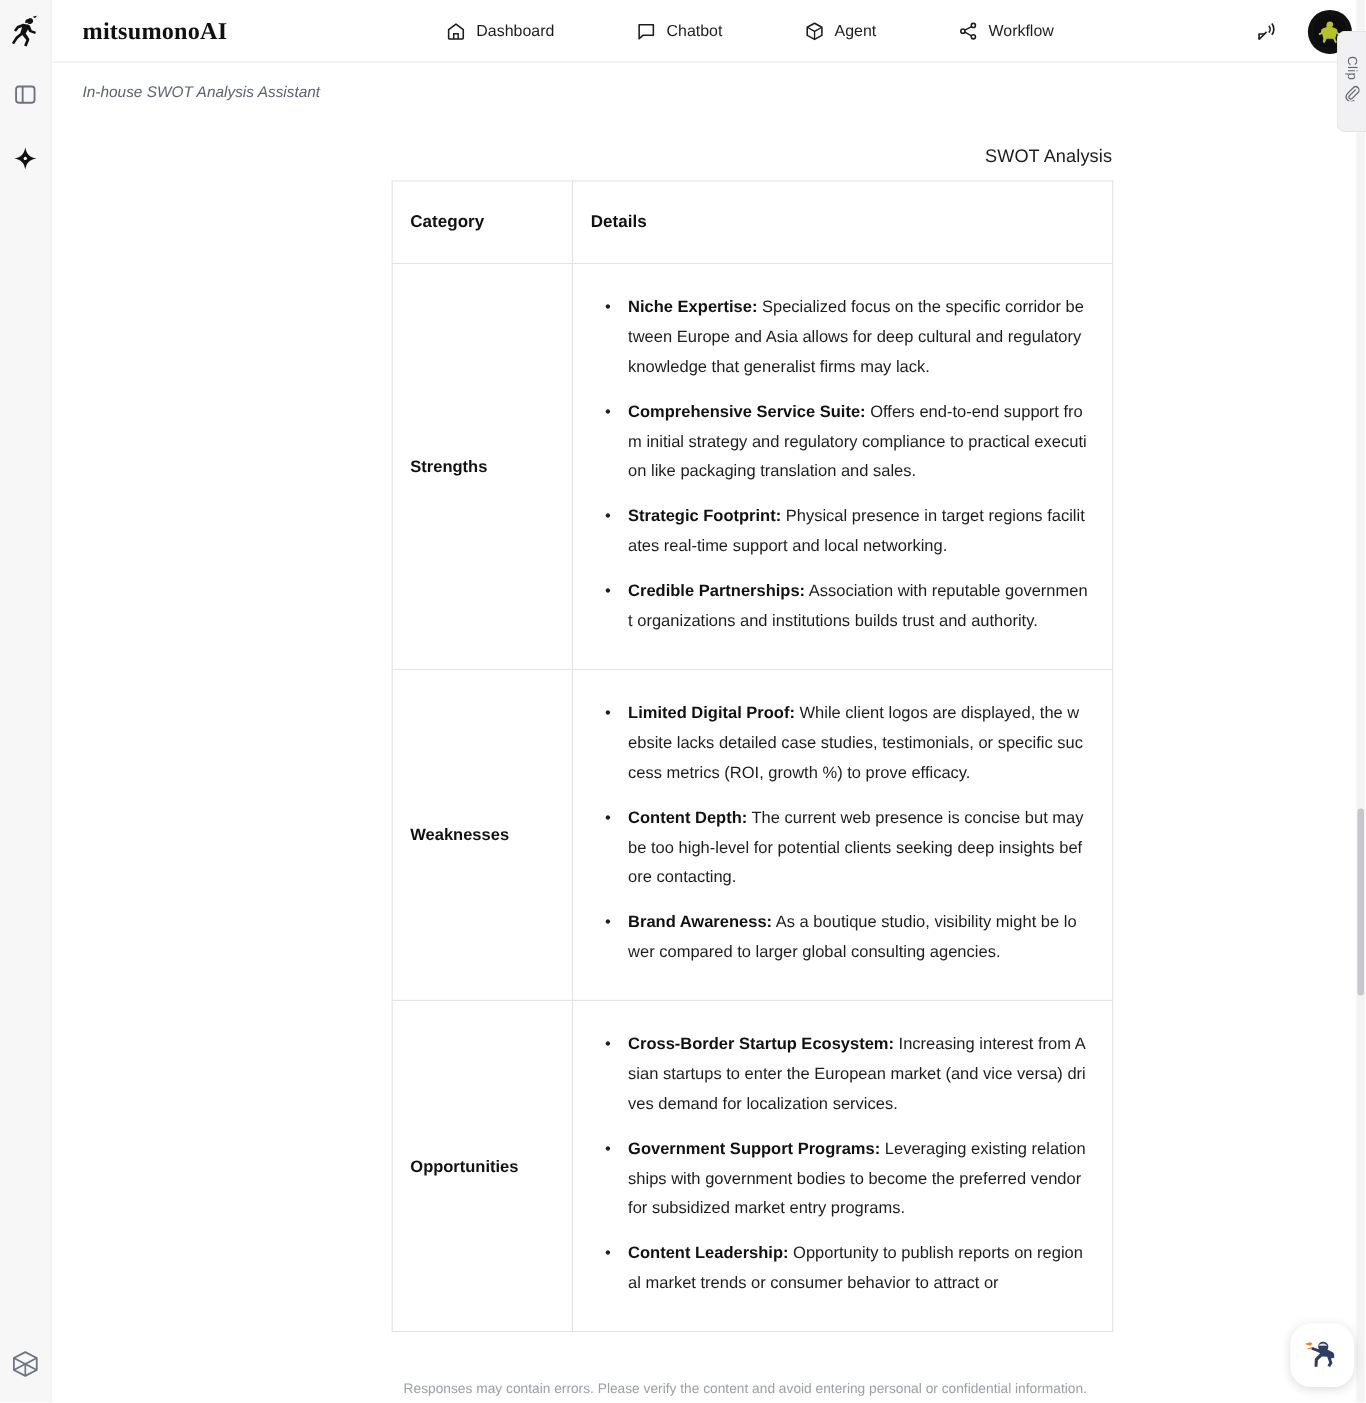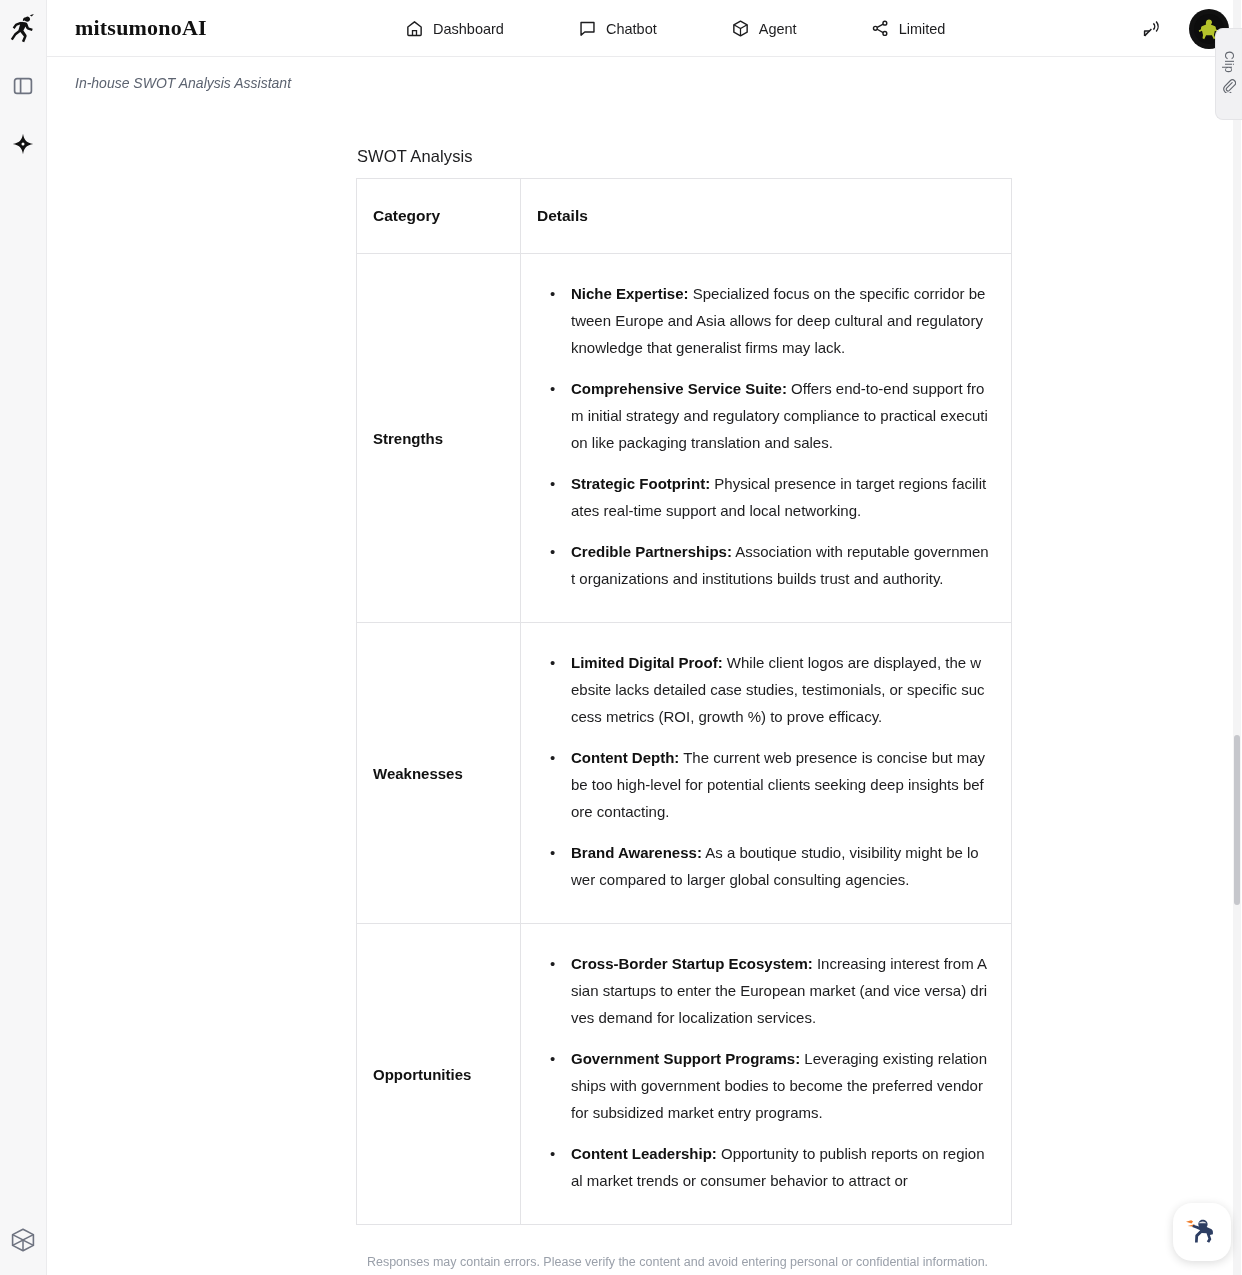--- a/index.html
+++ b/index.html
@@ -79,21 +79,21 @@
   .body-scroll {
     flex: 1 1 auto; position: relative; background: #fff;
     overflow: hidden;
   }
   .content {
     position: absolute; left: 0; top: 0; width: 1178px;
   }
   .doc { width: 655px; margin-left: 309px; }
 
   .doc-title {
-    font-size: 16.5px; color: #1d1d1f; margin: 38px 0 12px 1px; letter-spacing: .1px;
+    font-size: 16.5px; color: #1d1d1f; margin: 24px 0 12px 1px; letter-spacing: .1px; text-align: right;
   }
 
   table.swot {
     width: 655px; border-collapse: collapse;
     table-layout: fixed; background: #fff;
   }
   table.swot th, table.swot td {
     border: 1px solid #e3e3e6;
     vertical-align: middle;
     text-align: left;
@@ -264,21 +264,21 @@
 
         <div class="nav-item">
           <span>
             <svg width="19" height="19" viewBox="0 0 20 20" aria-hidden="true">
               <circle cx="14.6" cy="4.4" r="2" fill="none" stroke="#1d1d1f" stroke-width="1.5"></circle>
               <circle cx="14.6" cy="15.2" r="2" fill="none" stroke="#1d1d1f" stroke-width="1.5"></circle>
               <circle cx="4.6" cy="9.8" r="2" fill="none" stroke="#1d1d1f" stroke-width="1.5"></circle>
               <path d="M6.5 8.9 12.8 5.4M6.5 10.8l6.3 3.5" stroke="#1d1d1f" stroke-width="1.4"></path>
             </svg>
           </span>
-          <span>Limited</span>
+          <span>Workflow</span>
         </div>
       </div>
 
       <div class="topbar-right">
         <span class="bell">
           <svg width="22" height="22" viewBox="0 0 22 22" aria-hidden="true">
             <path d="M3.6 17.9 10.4 11" stroke="#1d1d1f" stroke-width="1.5" fill="none"></path>
             <path d="M3.6 17.9 3.6 12.9 8.6 12.9" stroke="#1d1d1f" stroke-width="1.5" fill="none" stroke-linejoin="round"></path>
             <path d="M11.8 9.3a3.6 3.6 0 0 1 0 0" stroke="#1d1d1f" stroke-width="1.4" fill="none"></path>
             <path d="M12.4 11.6a4.4 4.4 0 0 0 0-6.2" stroke="#1d1d1f" stroke-width="1.5" fill="none"></path>

